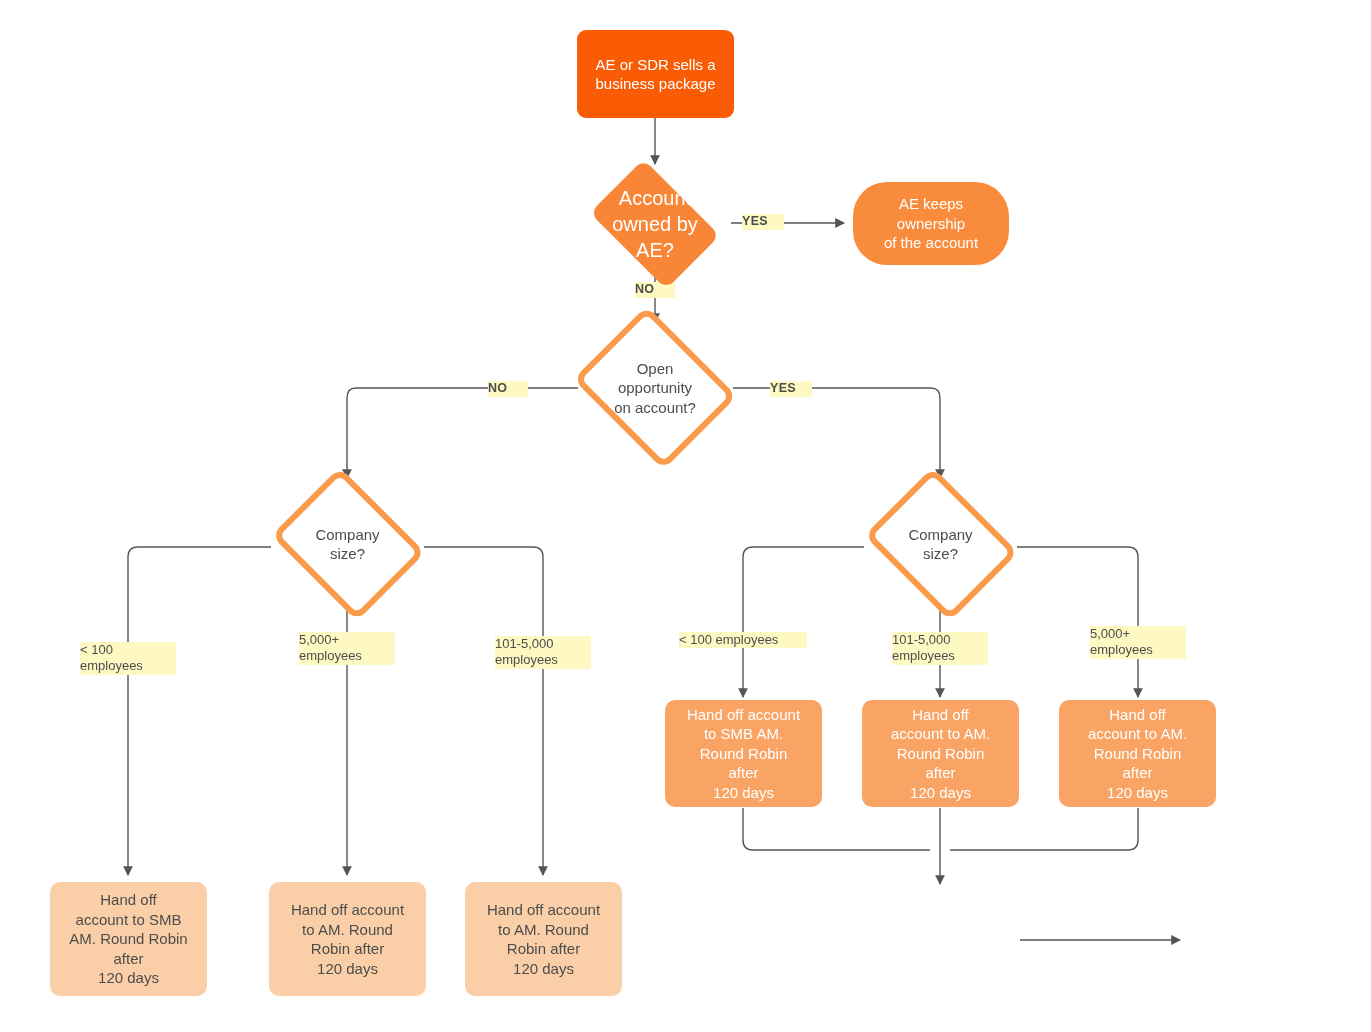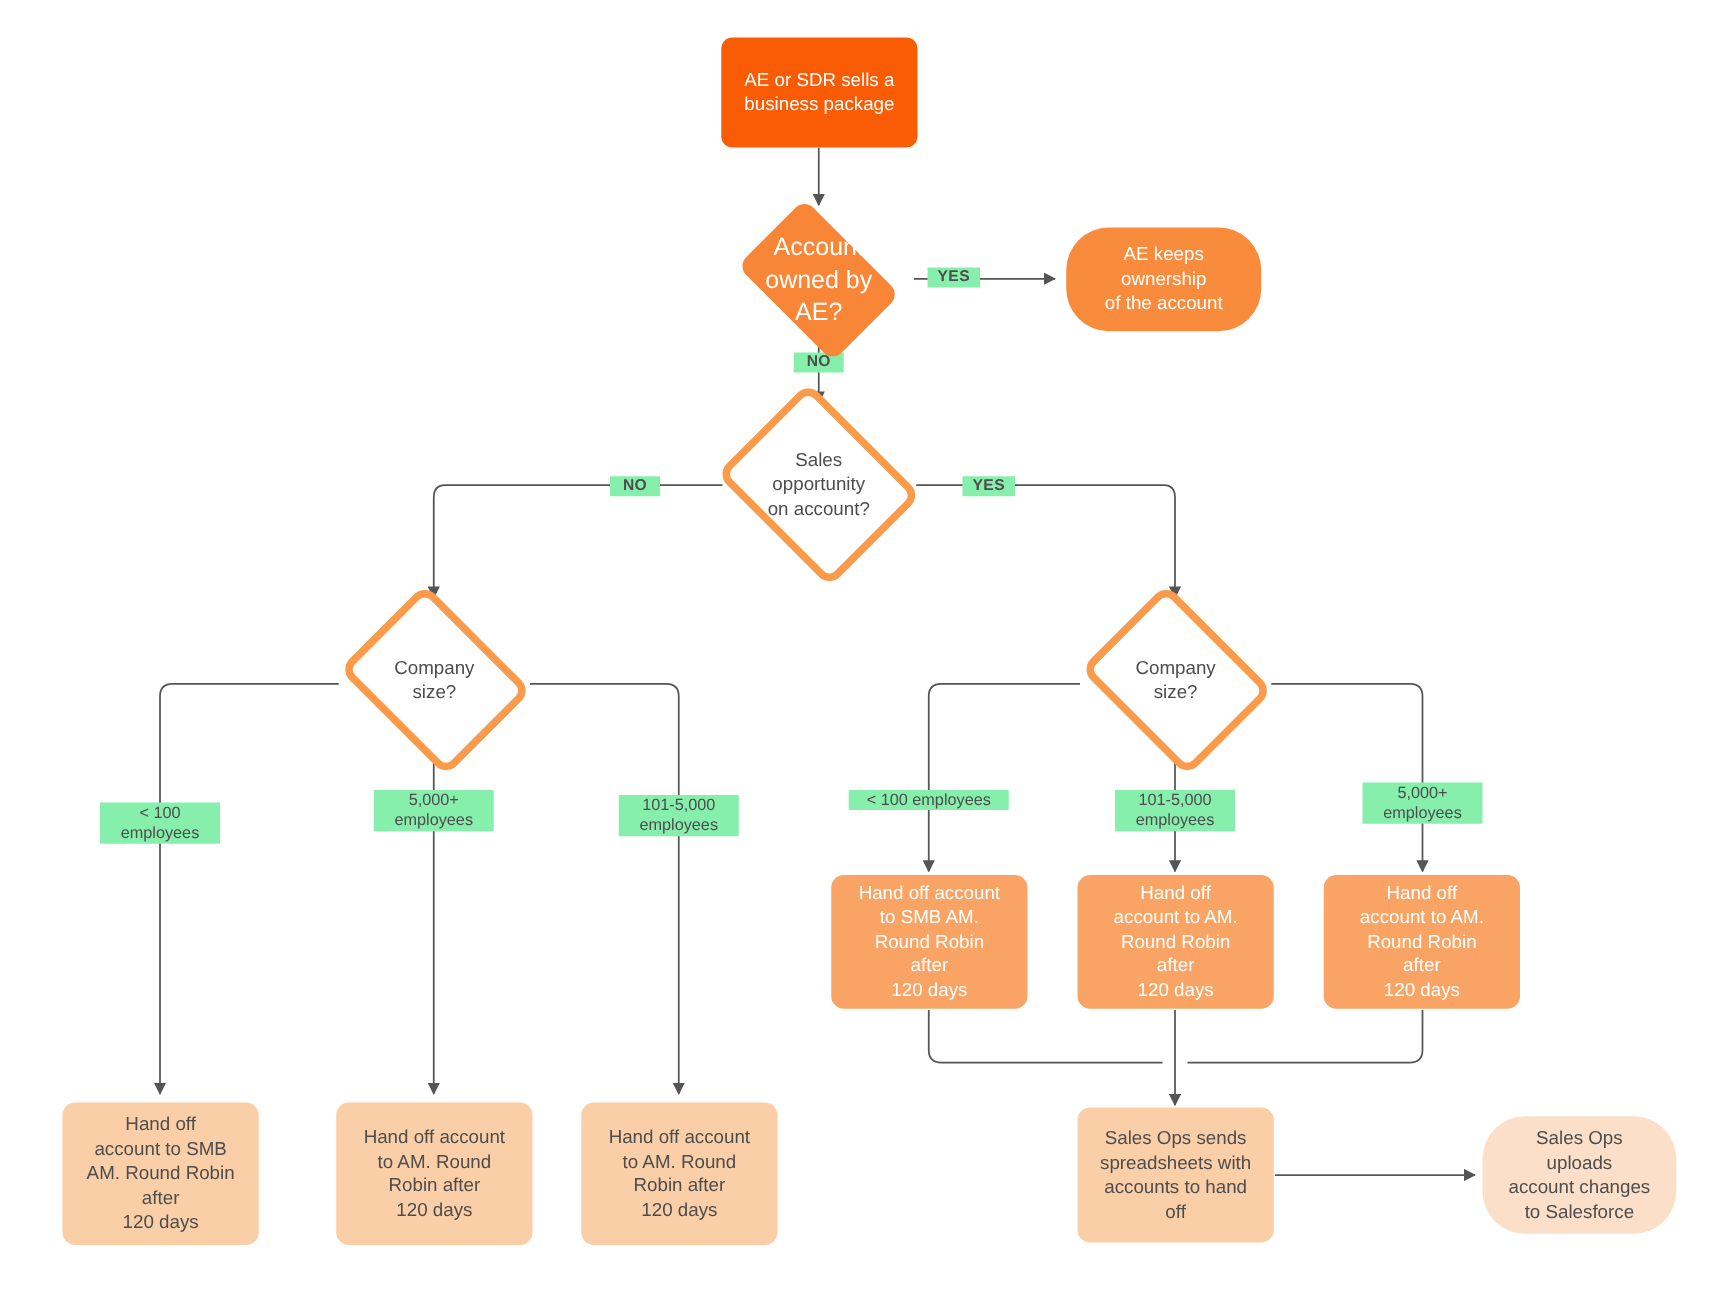--- a/index.html
+++ b/index.html
@@ -37,22 +37,22 @@
   }
   
   .n-pill{background:#F98B3C;color:#ffffff;border-radius:34px;font-size:15px;padding:19px 12px;}
   .n-pill-light{background:#FBDFC8;color:#4D4D4D;border-radius:34px;font-size:15px;padding:4px 12px;}
   
   .n-box-mid{background:#F9A464;color:#ffffff;border-radius:10px;font-size:15px;padding:4px 8px;}
   
   .n-box-light{background:#FACFA8;color:#4D4D4D;border-radius:10px;font-size:15px;padding:4px 8px;}
 
   .edge-label{
-    position:absolute;color:#4D4D4D;font-size:13px;text-align:center;
-    line-height:1.26;background:#86efac;white-space:pre-line;
+    position:absolute;color:#4D4D4D;font-size:13px;
+    line-height:1.26;background:#fef9c3;white-space:pre-line;
   }
   .edge-label.bold{font-weight:bold;font-size:12.5px;letter-spacing:.3px;}
 </style>
 </head>
 <body>
 
 <div id="canvas">
 
   <svg class="edges" viewBox="0 0 1371 1032" xmlns="http://www.w3.org/2000/svg">
     <defs>
@@ -101,21 +101,21 @@
   </div>
 
   <div class="node n-pill" style="left:853px;top:182px;width:156px;height:83px;">
     <span style="white-space:pre-line;">AE keeps
 ownership
 of the account</span>
   </div>
 
   <div class="node n-diamond-hollow" style="left:572px;top:322px;width:166px;height:132px;">
     <span class="dshape"></span>
-    <span class="dtxt" style="white-space:pre-line;">Sales
+    <span class="dtxt" style="white-space:pre-line;">Open
 opportunity
 on account?</span>
   </div>
 
   <div class="node n-diamond-hollow" style="left:270px;top:483px;width:155px;height:122px;">
     <span class="dshape"></span>
     <span class="dtxt" style="white-space:pre-line;">Company
 size?</span>
   </div>
 
@@ -160,33 +160,21 @@
 120 days</span>
   </div>
   <div class="node n-box-mid" style="left:1059px;top:700px;width:157px;height:107px;">
     <span style="white-space:pre-line;">Hand off
 account to AM.
 Round Robin
 after
 120 days</span>
   </div>
 
-  <div class="node n-box-light" style="left:862px;top:886px;width:157px;height:108px;">
-    <span style="white-space:pre-line;">Sales Ops sends
-spreadsheets with
-accounts to hand
-off</span>
-  </div>
 
-  <div class="node n-pill-light" style="left:1186px;top:893px;width:155px;height:94px;">
-    <span style="white-space:pre-line;">Sales Ops
-uploads
-account changes
-to Salesforce</span>
-  </div>
 
   <div class="edge-label bold" style="left:742px;top:214px;width:42px;">YES</div>
   <div class="edge-label bold" style="left:635px;top:282px;width:40px;">NO</div>
   <div class="edge-label bold" style="left:488px;top:381px;width:40px;">NO</div>
   <div class="edge-label bold" style="left:770px;top:381px;width:42px;">YES</div>
 
   <div class="edge-label" style="left:80px;top:642px;width:96px;">&lt; 100
 employees</div>
   <div class="edge-label" style="left:299px;top:632px;width:96px;">5,000+
 employees</div>

